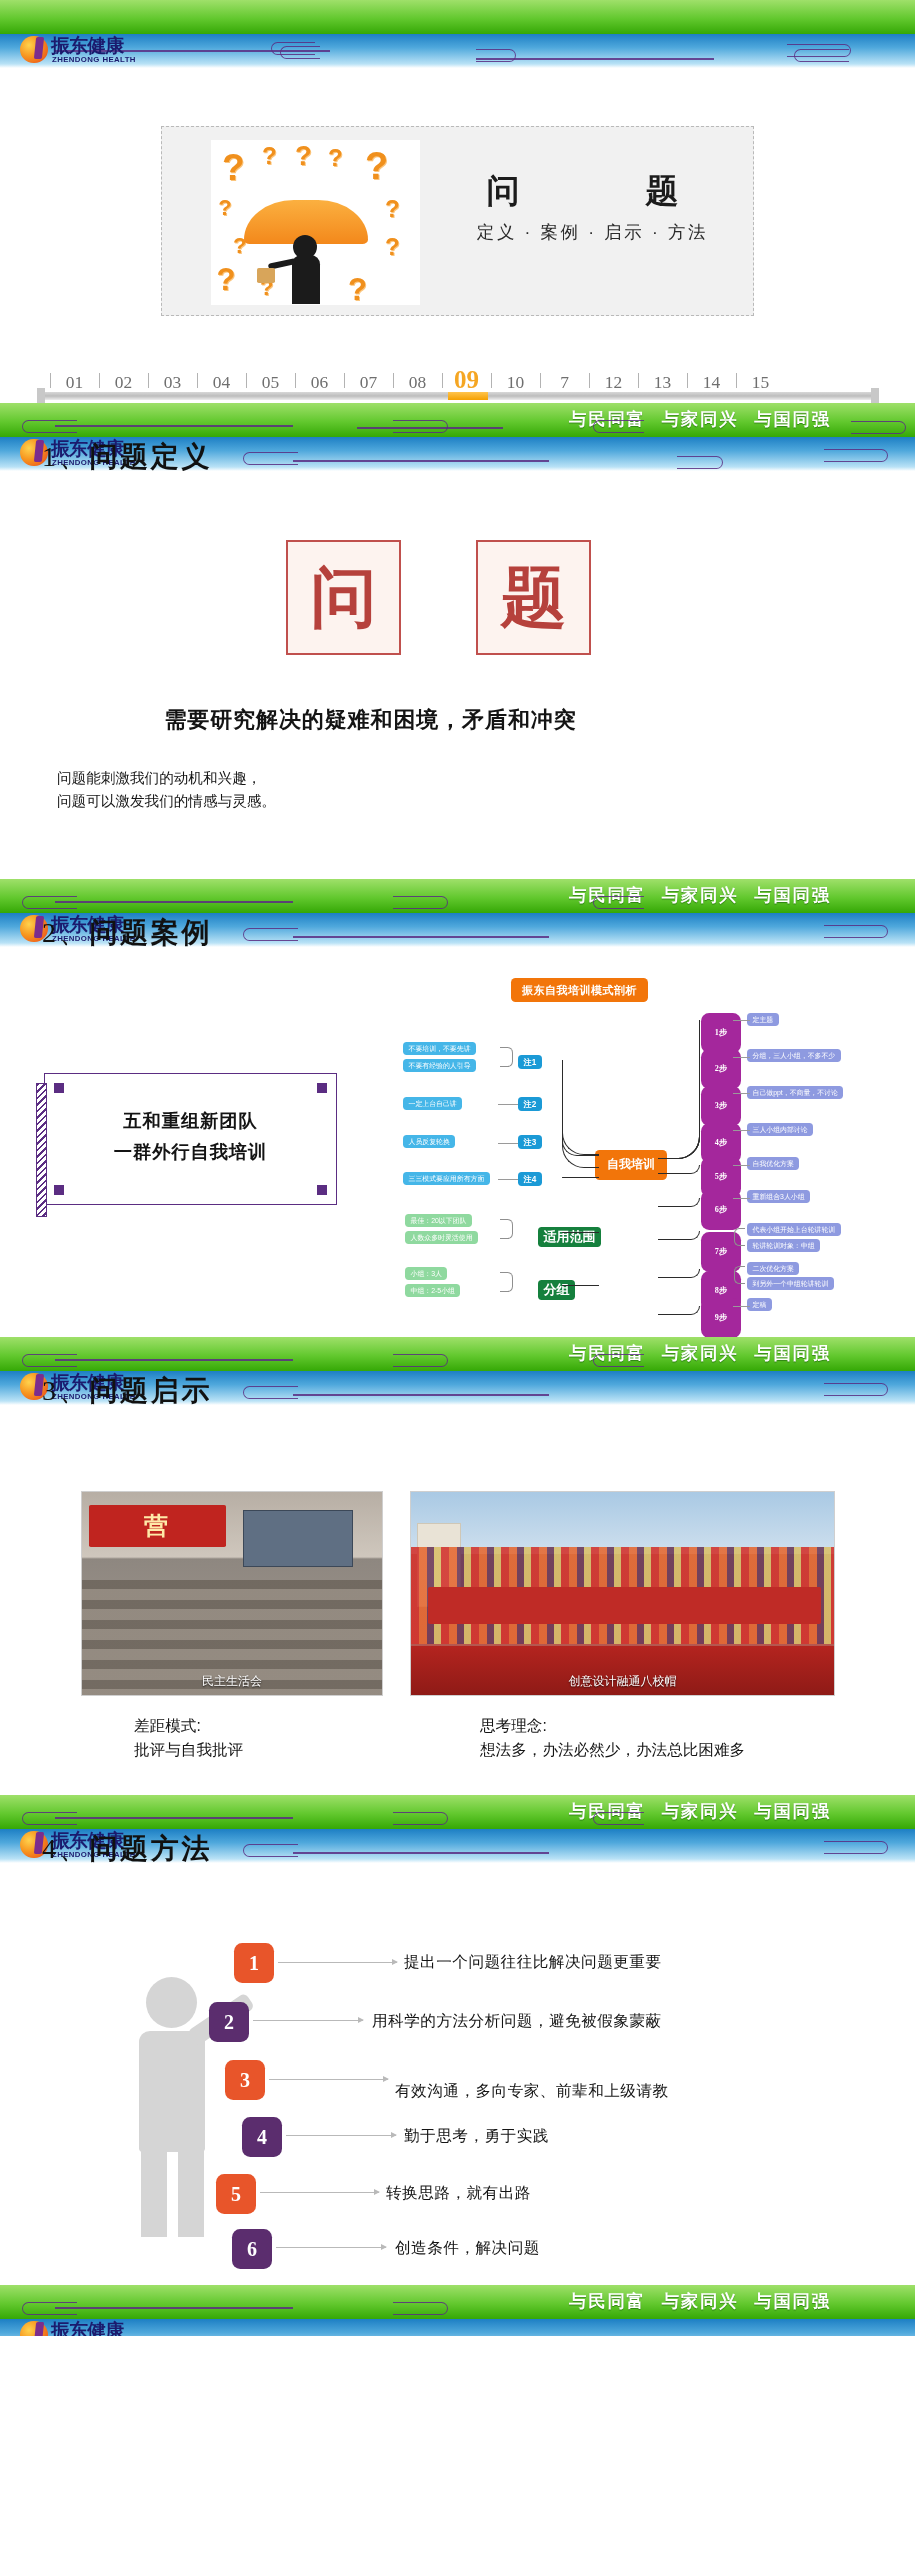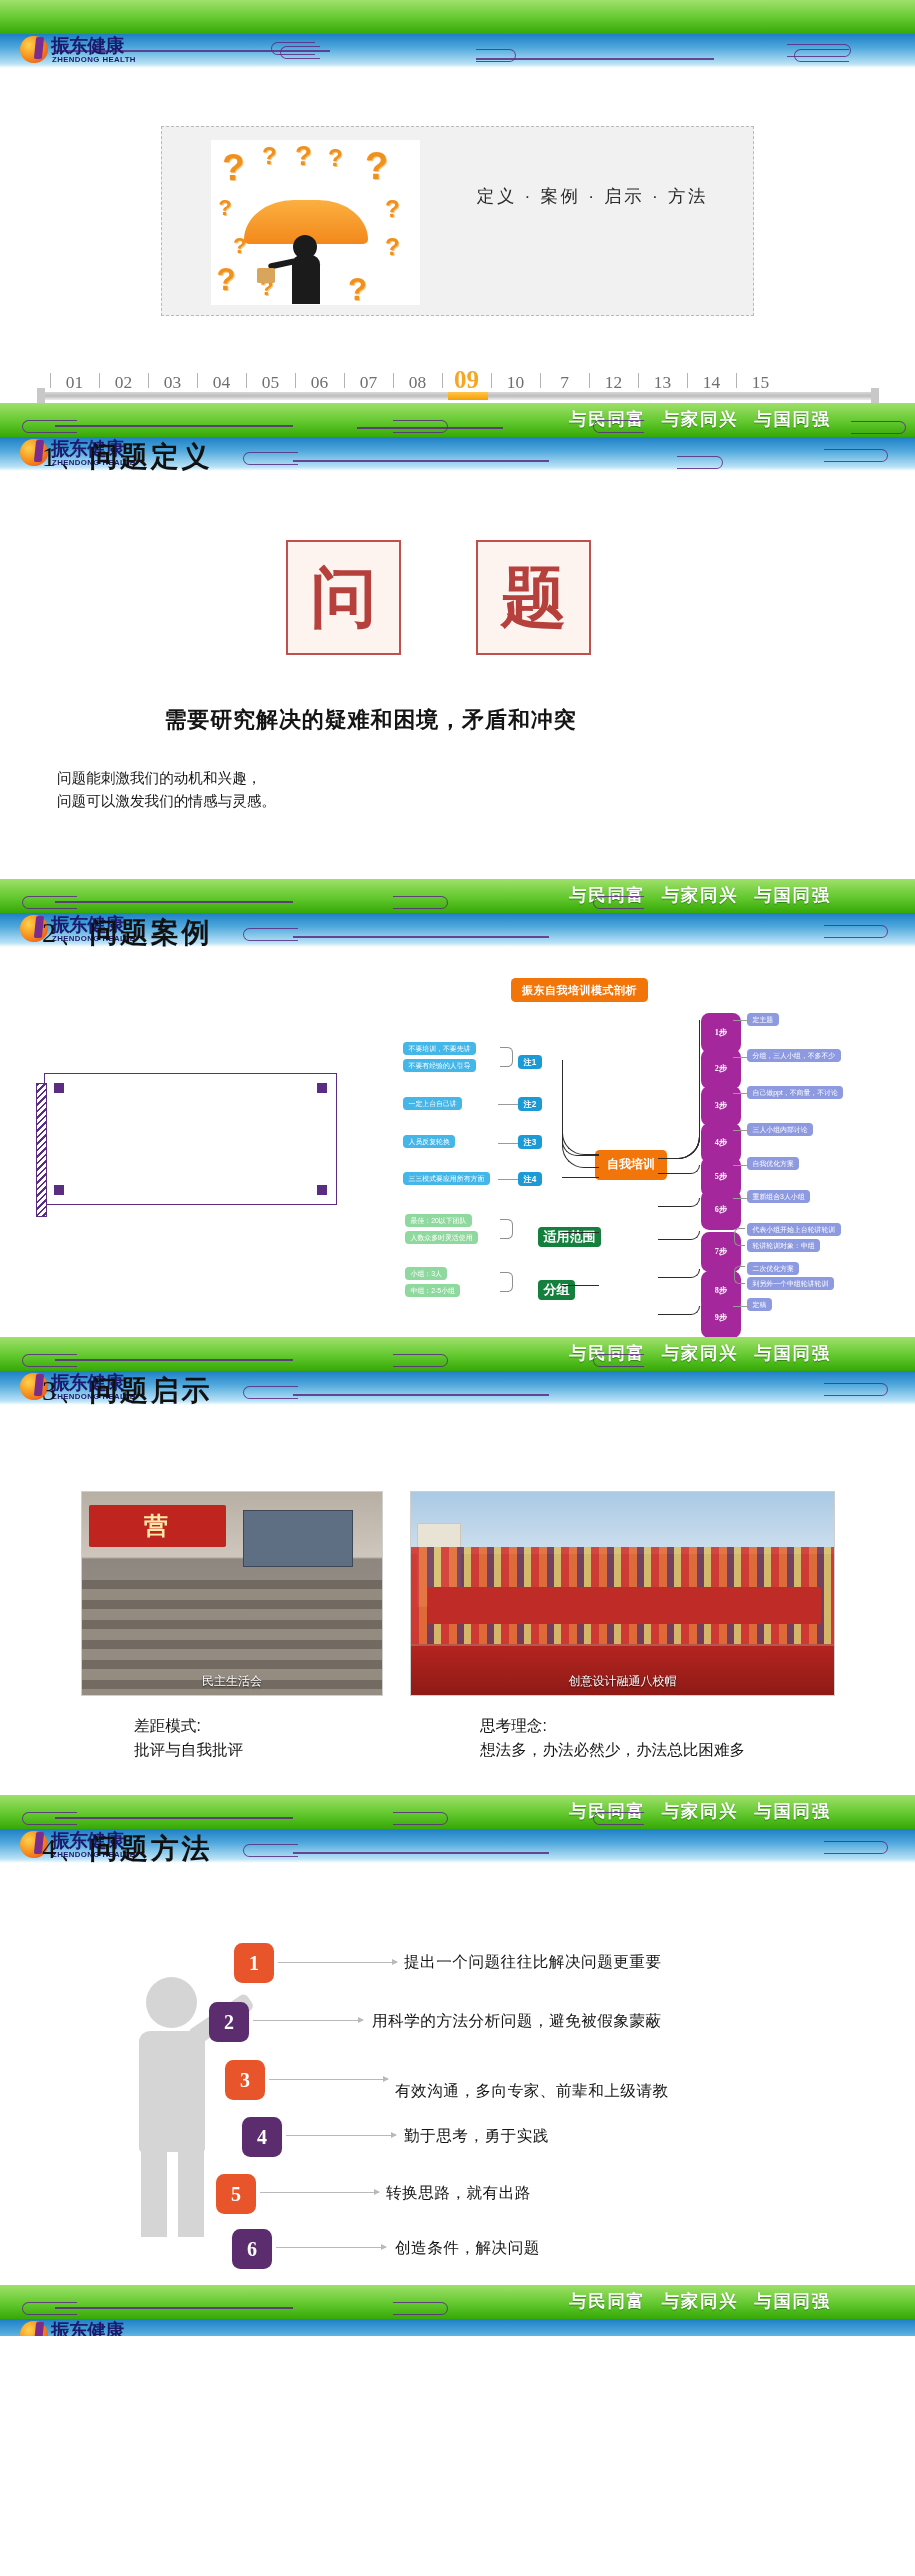--- a/index.html
+++ b/index.html
@@ -557,20 +557,21 @@
         <div class="q" style="left:5.5px;   top:124px;font-size:31px;">?</div>
         <div class="q" style="left:49px;  top:137px;font-size:22px;">?</div>
         <div class="q" style="left:137px; top:134px;font-size:31px;">?</div>
         <div class="umbrella"></div>
         <div class="figure-head"></div>
         <div class="figure-body"></div>
         <div class="figure-arm"></div>
         <div class="briefcase"></div>
       </div>
       <div class="cover-title">
+        <div class="main">问　　题</div>
         <div class="sub">定义 · 案例 · 启示 · 方法</div>
       </div>
     </div>
 
     <div class="pager">
       <div class="rail"></div>
       <div class="endcap" style="left:0"></div>
       <div class="endcap" style="right:0"></div>
       <div class="nums" id="pager-nums">
           <div class="pg">01</div>
@@ -661,20 +662,24 @@
 
     <div class="sec-title">
       <span class="num">2、</span><span>问题案例</span>
     </div>
 
     <div class="framebox">
       <span class="pin tl"></span>
         <span class="pin tr"></span>
       <span class="pin bl"></span>
         <span class="pin br"></span>
+      <div class="txt">
+        <div>五和重组新团队</div>
+        <div>一群外行自我培训</div>
+      </div>
     </div>
 
     <div class="mindmap">
       <div class="mm-title">振东自我培训模式剖析</div>
       <div class="mm-center">自我培训</div>
       <div id="mm-left">
           <div class="chip note" style="left: 135px; top: 77px;">注1</div>
           <div class="connector" style="left: 179px; top: 82px; width: 37px; height: 108px; border-right: none; border-top: none; border-radius: 0px 0px 0px 22px;"></div>
           <div class="chip leafb" style="left: 20px; top: 64px;">不要培训，不要先讲</div>
           <div class="chip leafb" style="left: 20px; top: 81px;">不要有经验的人引导</div>

